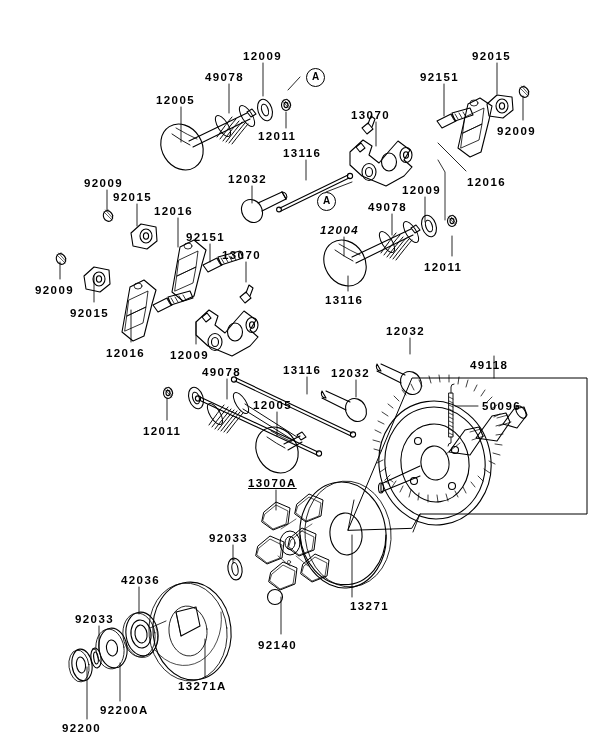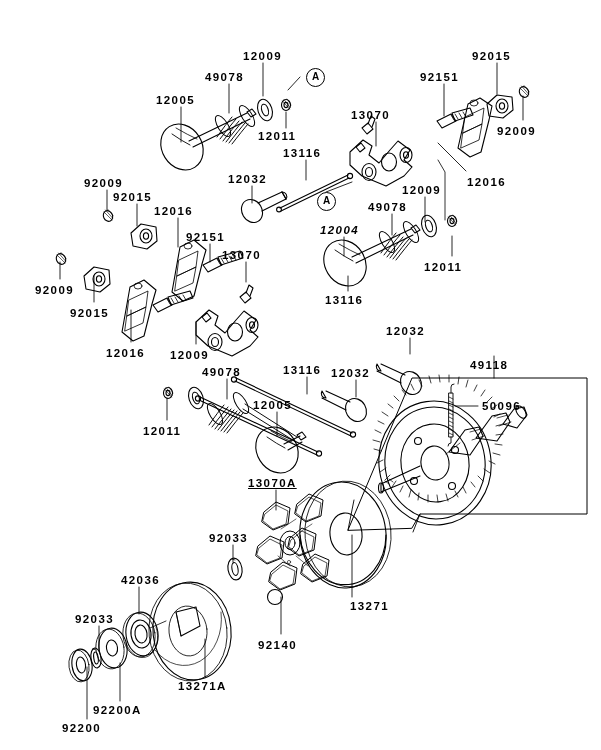--- a/index.html
+++ b/index.html
@@ -454,19 +454,19 @@
       <div class="lbl" style="left: 386px; top: 326px;">12032</div>
       <div class="lbl" style="left: 470px; top: 344px; margin-top: 16px;">49118</div>
       <div class="lbl" style="left: 482px; top: 401px;">50096</div>
       <div class="lbl" style="left: 248px; top: 478px; text-decoration: underline;">13070A</div>
       <div class="lbl" style="left: 209px; top: 533px;">92033</div>
       <div class="lbl" style="left: 328px; top: 601px; margin-left: 22px;">13271</div>
       <div class="lbl" style="left: 258px; top: 640px;">92140</div>
       <div class="lbl" style="left: 115px; top: 575px; margin-left: 6px;">42036</div>
       <div class="lbl" style="left: 178px; top: 681px;">13271A</div>
       <div class="lbl" style="left: 75px; top: 614px;">92033</div>
-      <div class="lbl" style="left: 93px; top: 705px;">92200A</div>
+      <div class="lbl" style="left: 100px; top: 705px;">92200A</div>
       <div class="lbl" style="left: 62px; top: 723px;">92200</div>
       <div class="cref" style="left: 306px; top: 68px;">A</div>
       <div class="cref" style="left: 317px; top: 192px;">A</div>
     </div>
 
 </div>
 
 </body></html>

